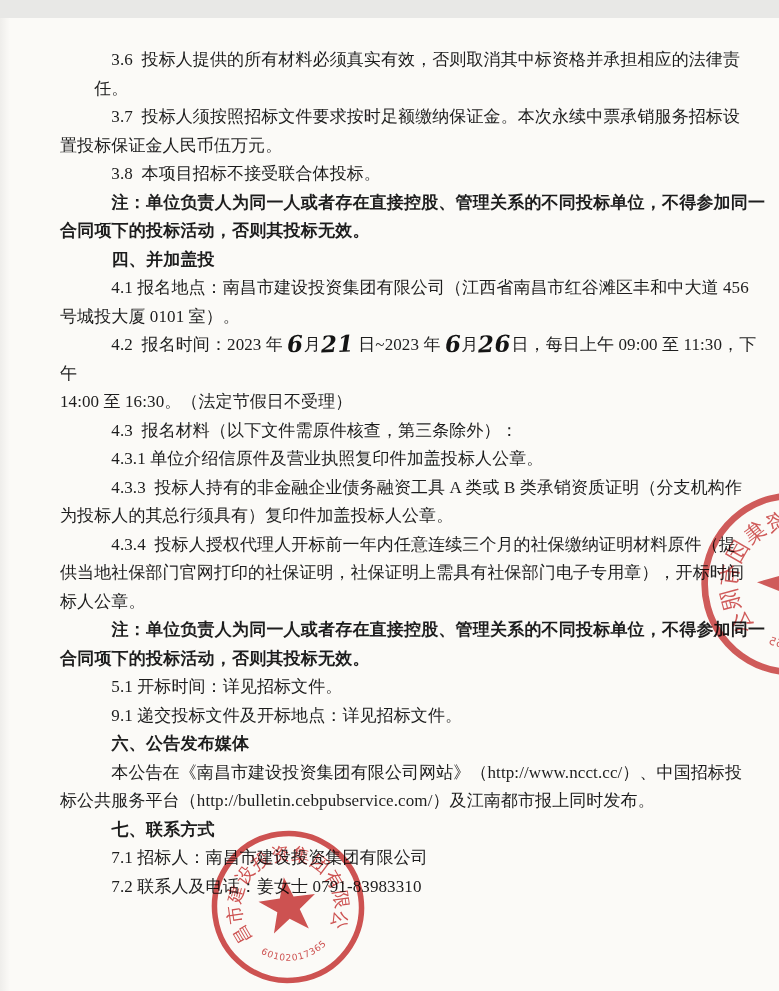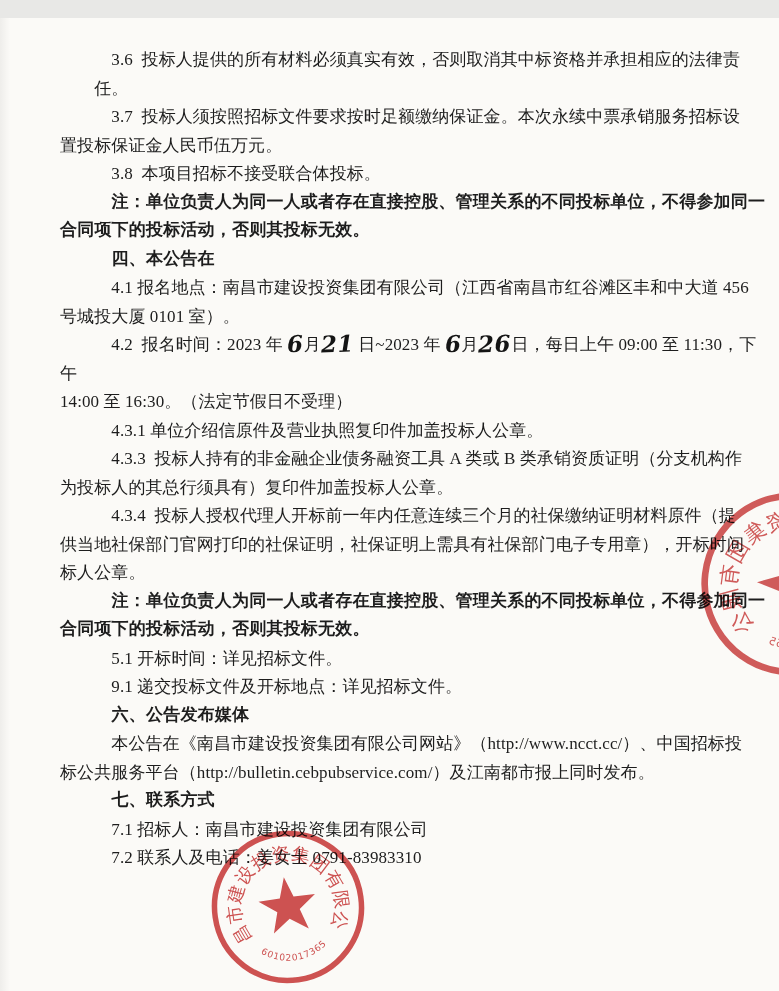--- a/index.html
+++ b/index.html
@@ -21,21 +21,21 @@
     background:linear-gradient(90deg,rgba(0,0,0,0.05),rgba(0,0,0,0));
     pointer-events:none;
   }
   .doc p{
     margin:0;
     white-space:pre-wrap;
     text-align:left;
     letter-spacing:0.1px;
   }
   .doc p.bold{
-    font-family:Liberation Mono, monospace;
+    font-family:Liberation Serif, serif;
     font-weight:700;
     letter-spacing:0.2px;
   }
   .hw{
     display:inline-block;
     font-family:"DejaVu Serif",serif;
     font-style:italic;
     font-weight:700;
     font-size:23px;
     line-height:20px;
@@ -69,25 +69,26 @@
 
 <div class="page">
   <div class="doc">
     <p>　　　3.6  投标人提供的所有材料必须真实有效，否则取消其中标资格并承担相应的法律责
 　　任。</p>
     <p>　　　3.7  投标人须按照招标文件要求按时足额缴纳保证金。本次永续中票承销服务招标设
 置投标保证金人民币伍万元。</p>
     <p>　　　3.8  本项目招标不接受联合体投标。</p>
     <p class="bold">　　　注：单位负责人为同一人或者存在直接控股、管理关系的不同投标单位，不得参加同一
 合同项下的投标活动，否则其投标无效。</p>
-    <p class="bold">　　　四、本公告在</p>
+    <p class="bold">　　　四、并加盖投</p>
     <p>　　　4.1 报名地点：南昌市建设投资集团有限公司（江西省南昌市红谷滩区丰和中大道 456
 号城投大厦 0101 室）。</p>
     <p><span>　　　4.2  报名时间：2023 年 </span><span class="hw">6</span><span>月</span><span class="hw">21</span><span> 日~2023 年 </span><span class="hw">6</span><span>月</span><span class="hw">26</span><span>日，每日上午 09:00 至 11:30，下午
 14:00 至 16:30。（法定节假日不受理）</span></p>
+    <p>　　　4.3  报名材料（以下文件需原件核查，第三条除外）：</p>
     <p>　　　4.3.1 单位介绍信原件及营业执照复印件加盖投标人公章。</p>
     <p>　　　4.3.3  投标人持有的非金融企业债务融资工具 A 类或 B 类承销资质证明（分支机构作
 为投标人的其总行须具有）复印件加盖投标人公章。</p>
     <p>　　　4.3.4  投标人授权代理人开标前一年内任意连续三个月的社保缴纳证明材料原件（提
 供当地社保部门官网打印的社保证明，社保证明上需具有社保部门电子专用章），开标时间
 标人公章。</p>
     <p class="bold">　　　注：单位负责人为同一人或者存在直接控股、管理关系的不同投标单位，不得参加同一
 合同项下的投标活动，否则其投标无效。</p>
     <p>　　　5.1 开标时间：详见招标文件。</p>
     <p>　　　9.1 递交投标文件及开标地点：详见招标文件。</p>

